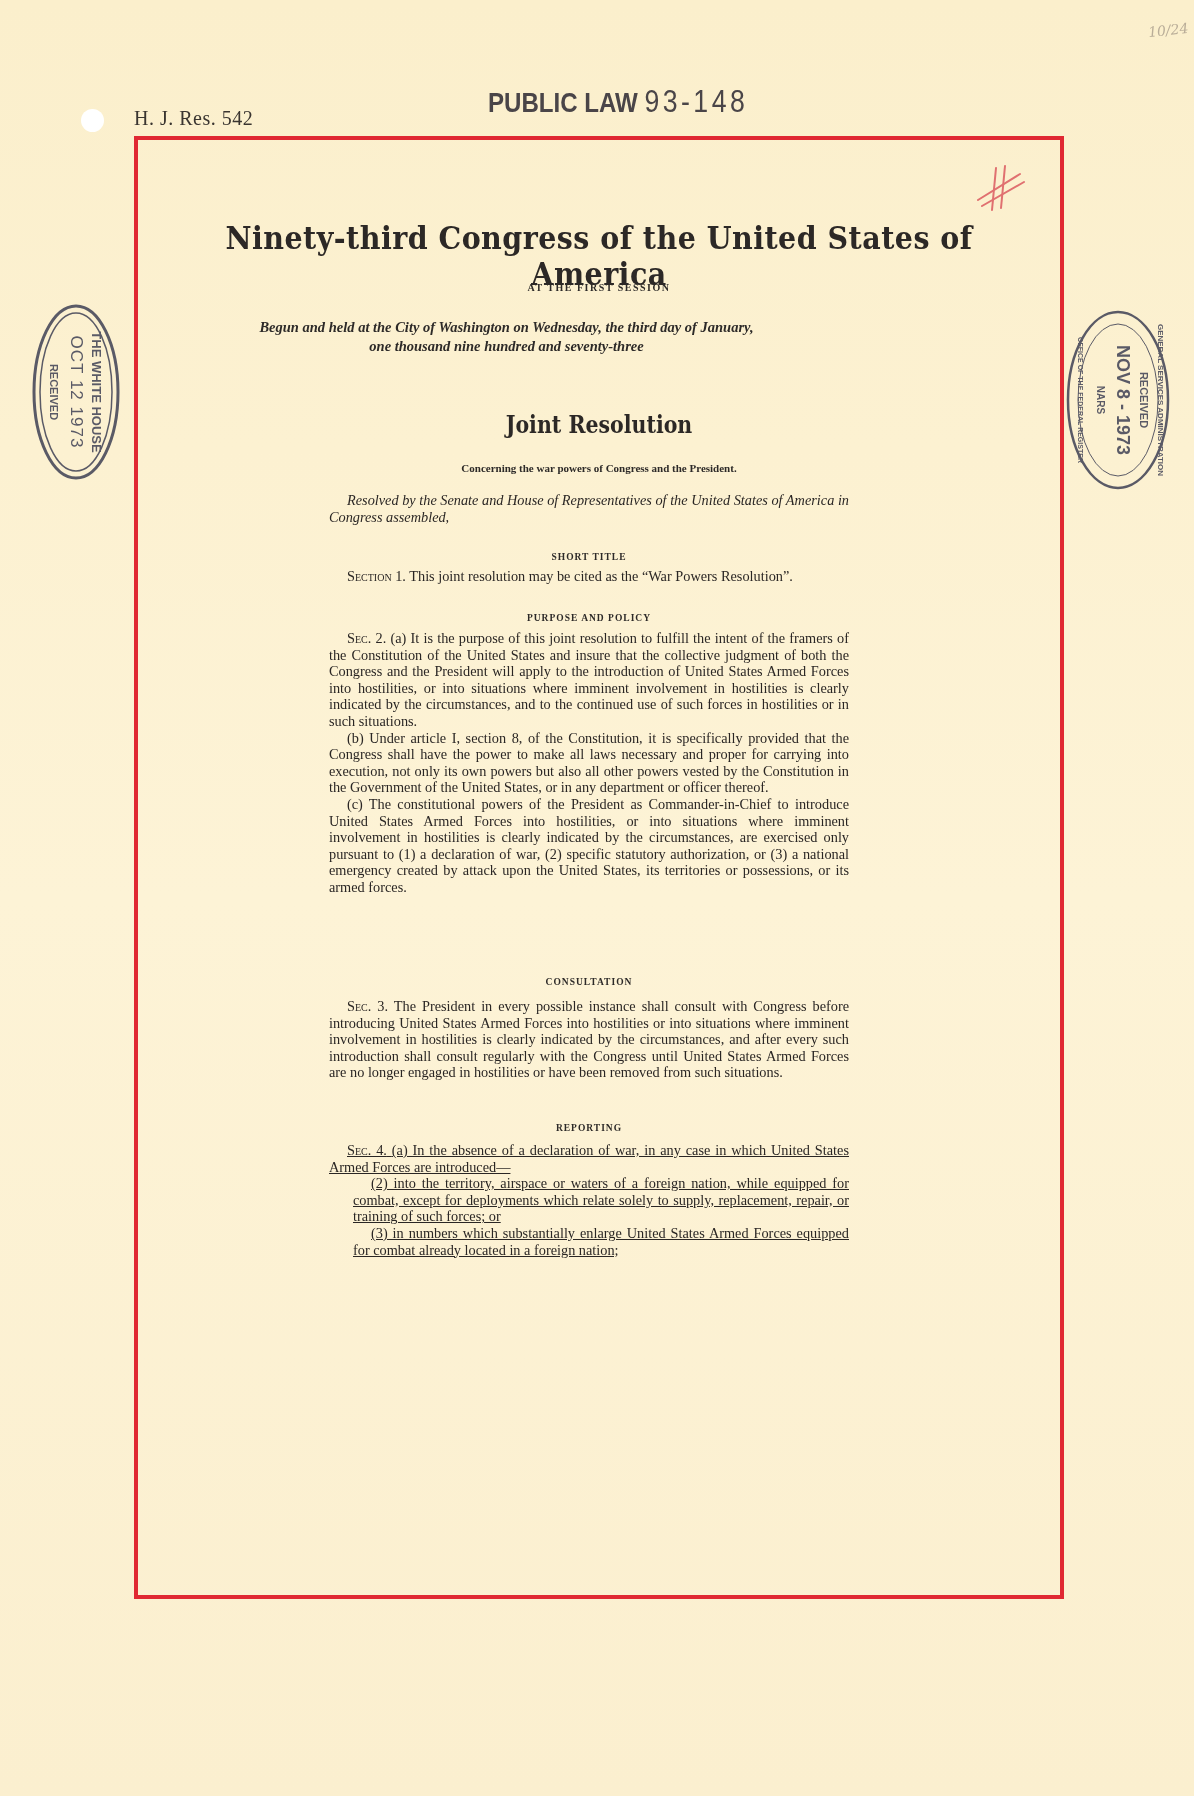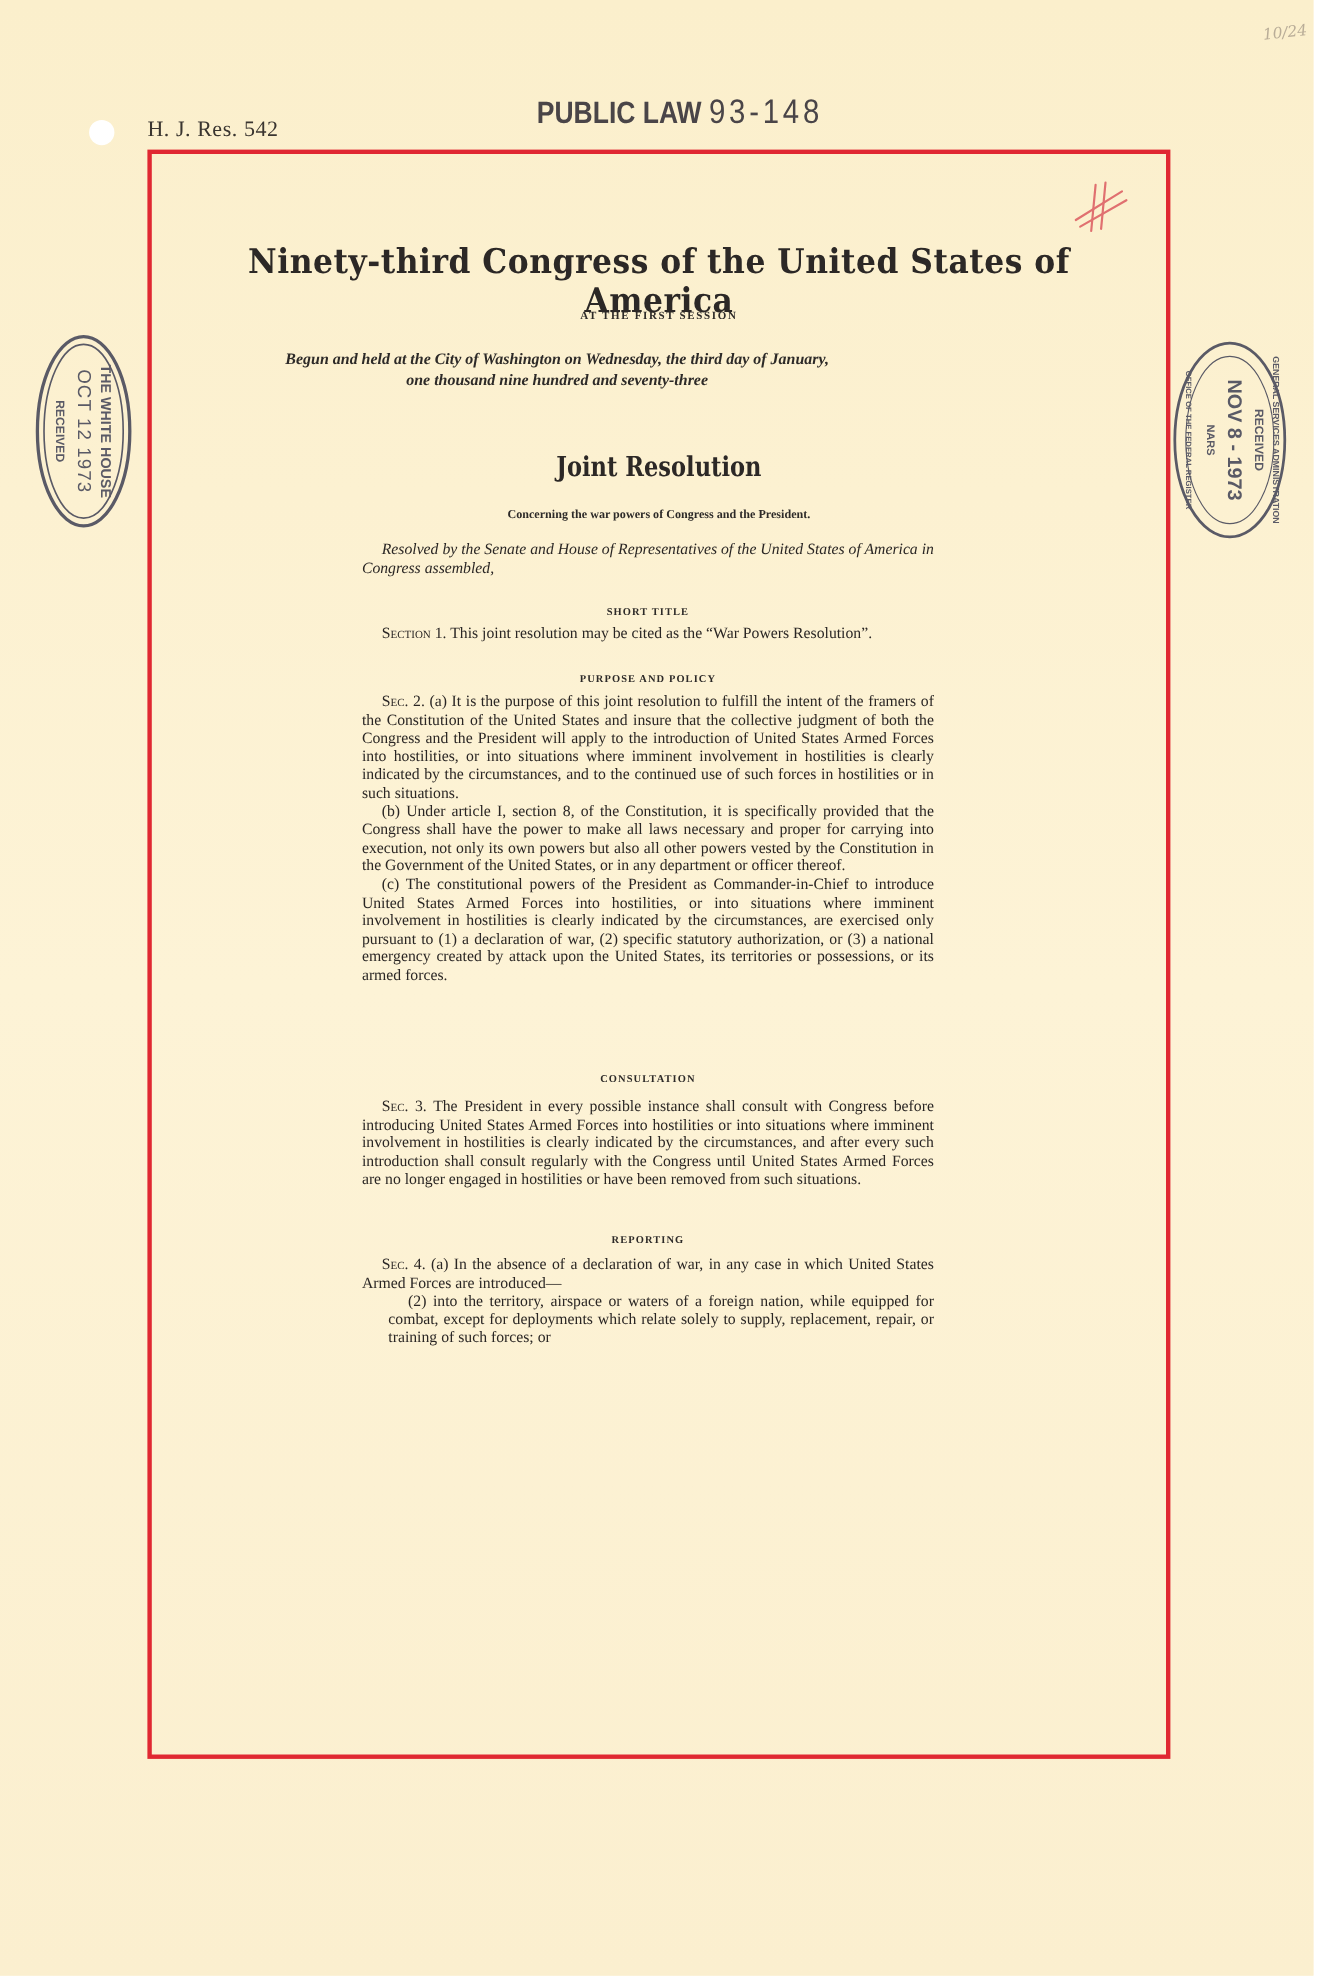--- a/index.html
+++ b/index.html
@@ -97,21 +97,21 @@
   }
   .para { text-indent:18px; margin:0; }
   .sc { font-variant:small-caps; }
   .h-short { top:409px; }
   .sec1 { top:428px; }
   .h-purpose { top:470px; }
   .sec2 { top:490px; }
   .h-consult { top:834px; }
   .sec3 { top:858px; }
   .h-report { top:980px;text-align:center; }
-  .sec4 { top:1002px; }
+  .sec4 { top:1002px;text-decoration:underline; }
   .indent-item { text-indent:18px; padding-left:24px; margin:0; }
 </style>
 </head>
 <body>
 
 <div class="paper">
   <div class="hole"></div>
   <div class="page-num">10/24</div>
 
   <div class="hjres">H. J. Res. 542</div>
@@ -187,15 +187,16 @@
 
     <div class="body-col heading h-consult">CONSULTATION</div>
     <div class="body-col sec3">
       <p class="para"><span class="sc">Sec. 3.</span> <span>The President in every possible instance shall consult with Congress before introducing United States Armed Forces into hostilities or into situations where imminent involvement in hostilities is clearly indicated by the circumstances, and after every such introduction shall consult regularly with the Congress until United States Armed Forces are no longer engaged in hostilities or have been removed from such situations.</span></p>
     </div>
 
     <div class="body-col heading h-report">REPORTING</div>
     <div class="body-col sec4">
       <p class="para"><span class="sc">Sec. 4.</span> <span>(a) In the absence of a declaration of war, in any case in which United States Armed Forces are introduced—</span></p>
       <p class="indent-item">(2) into the territory, airspace or waters of a foreign nation, while equipped for combat, except for deployments which relate solely to supply, replacement, repair, or training of such forces; or</p>
+      <p class="indent-item">(3) in numbers which substantially enlarge United States Armed Forces equipped for combat already located in a foreign nation;</p>
     </div>
   </div>
 </div>
 
 </body></html>

